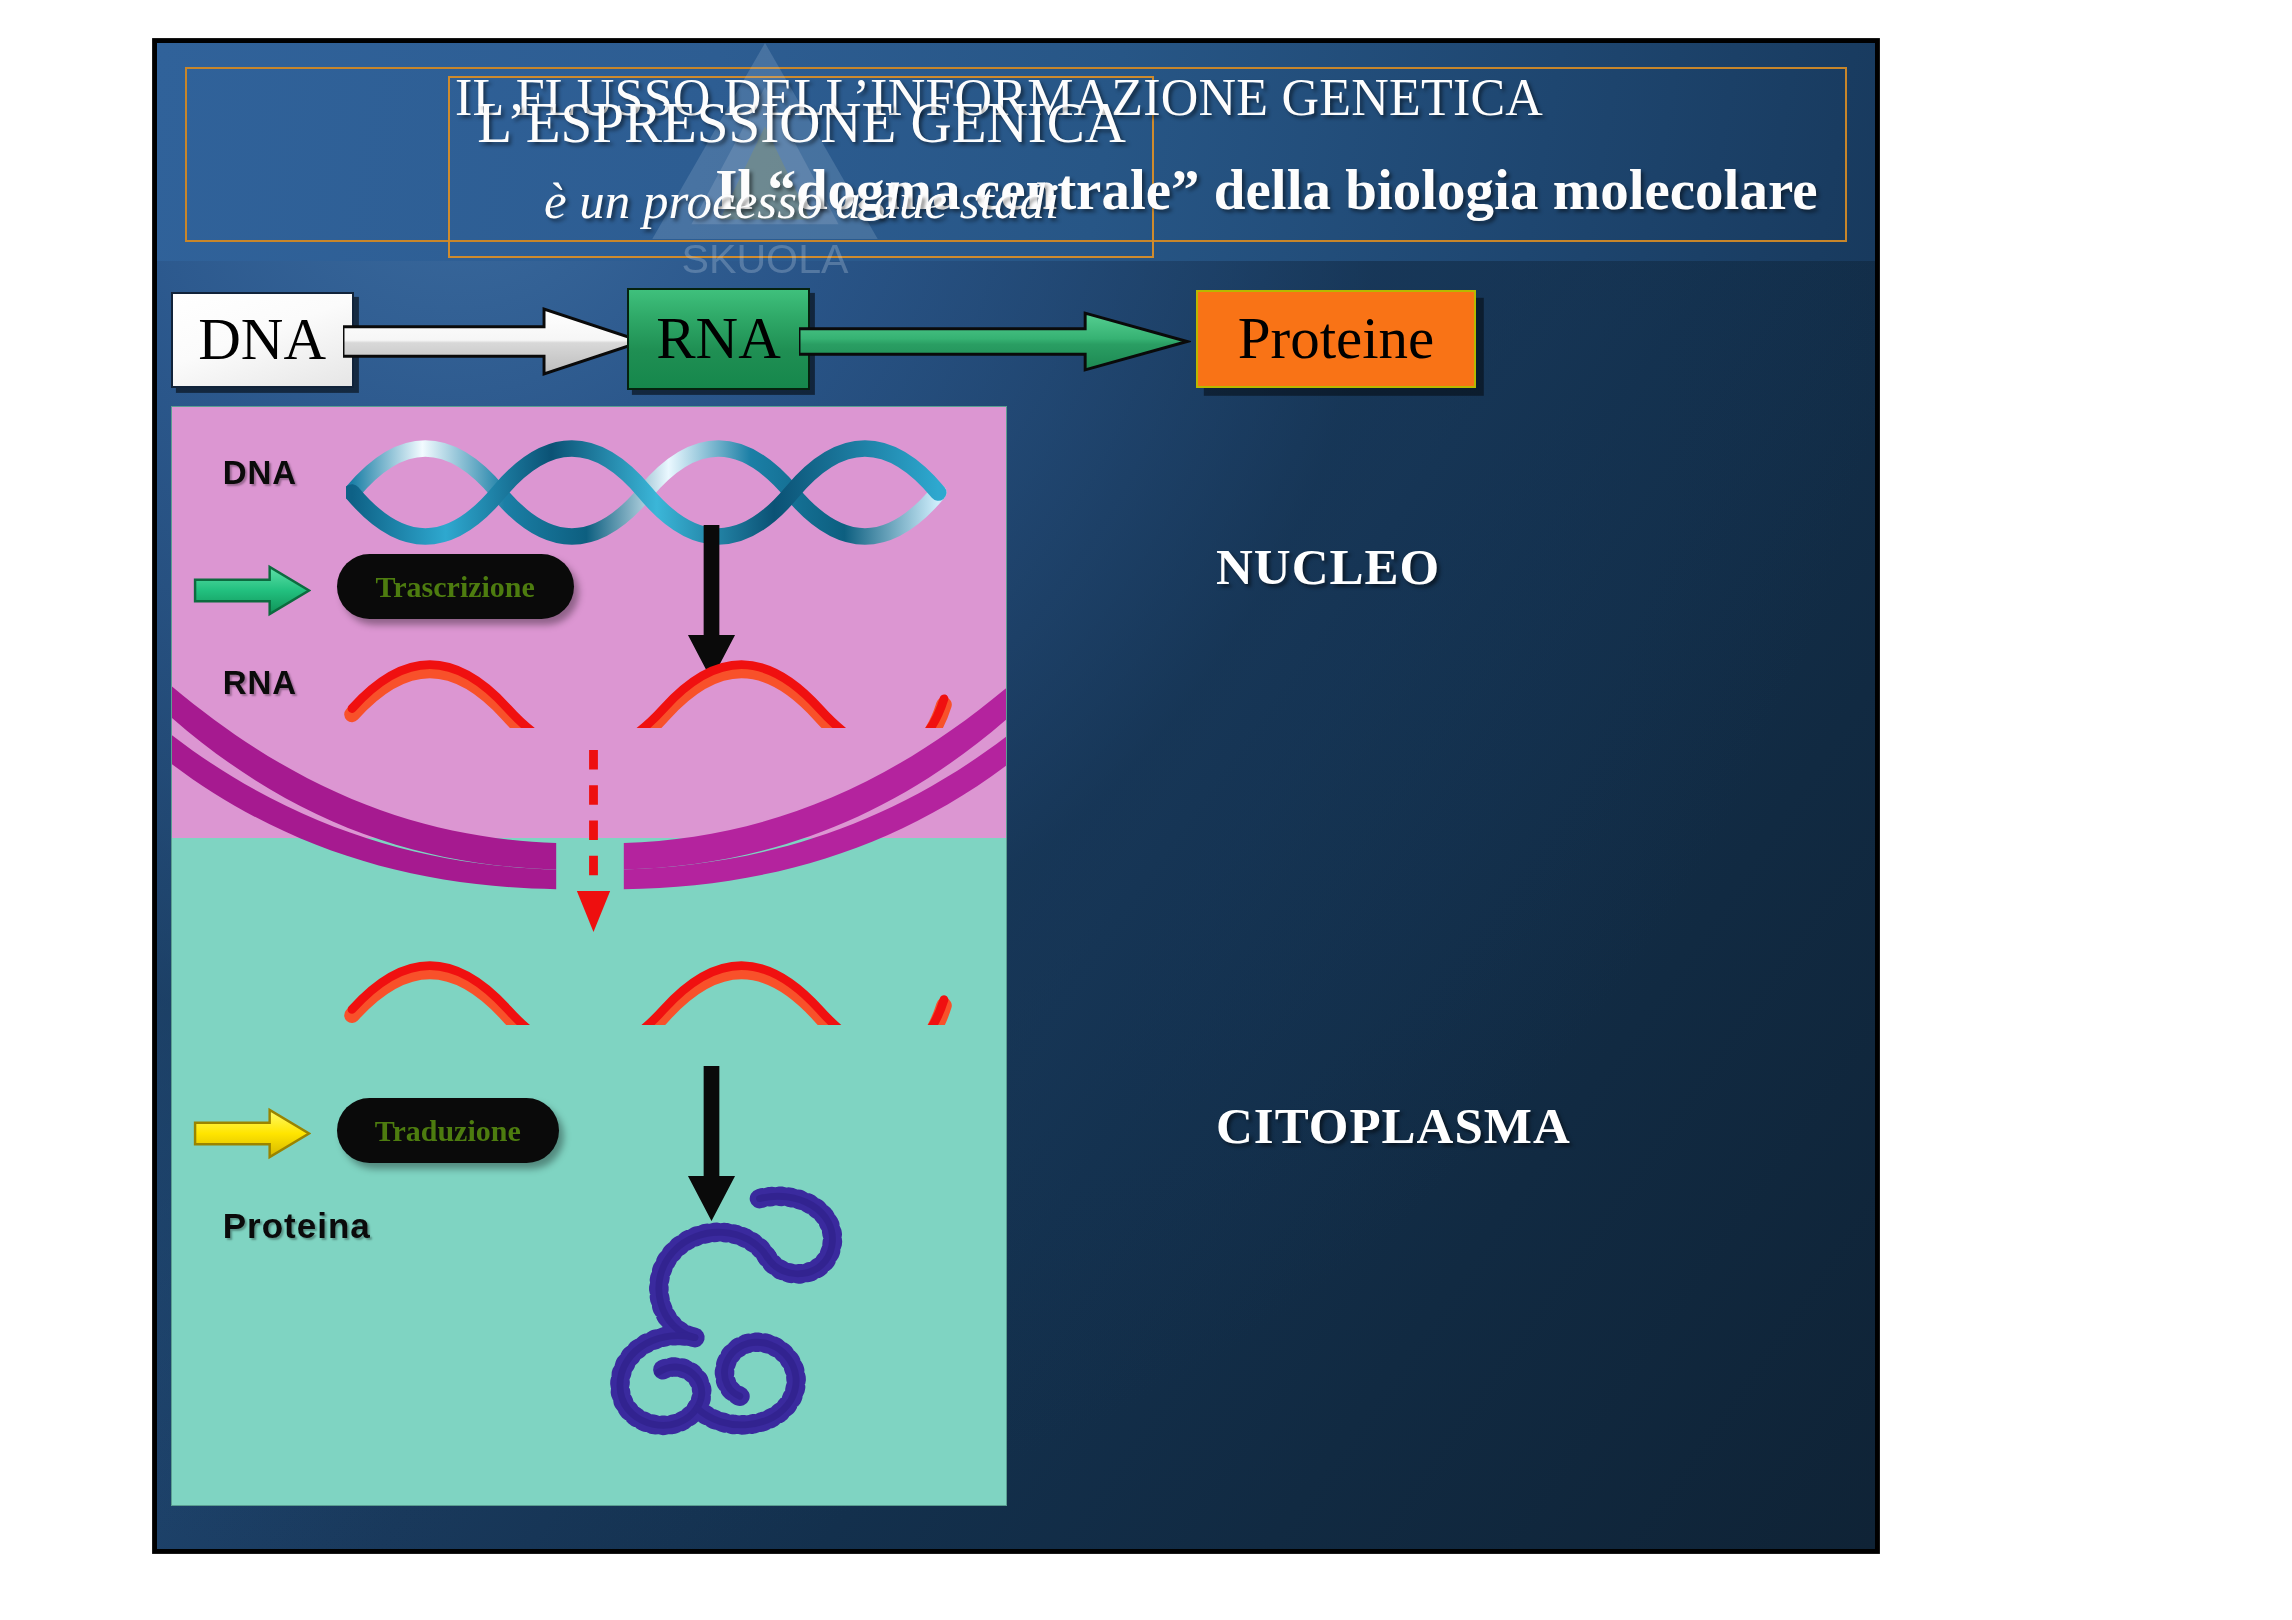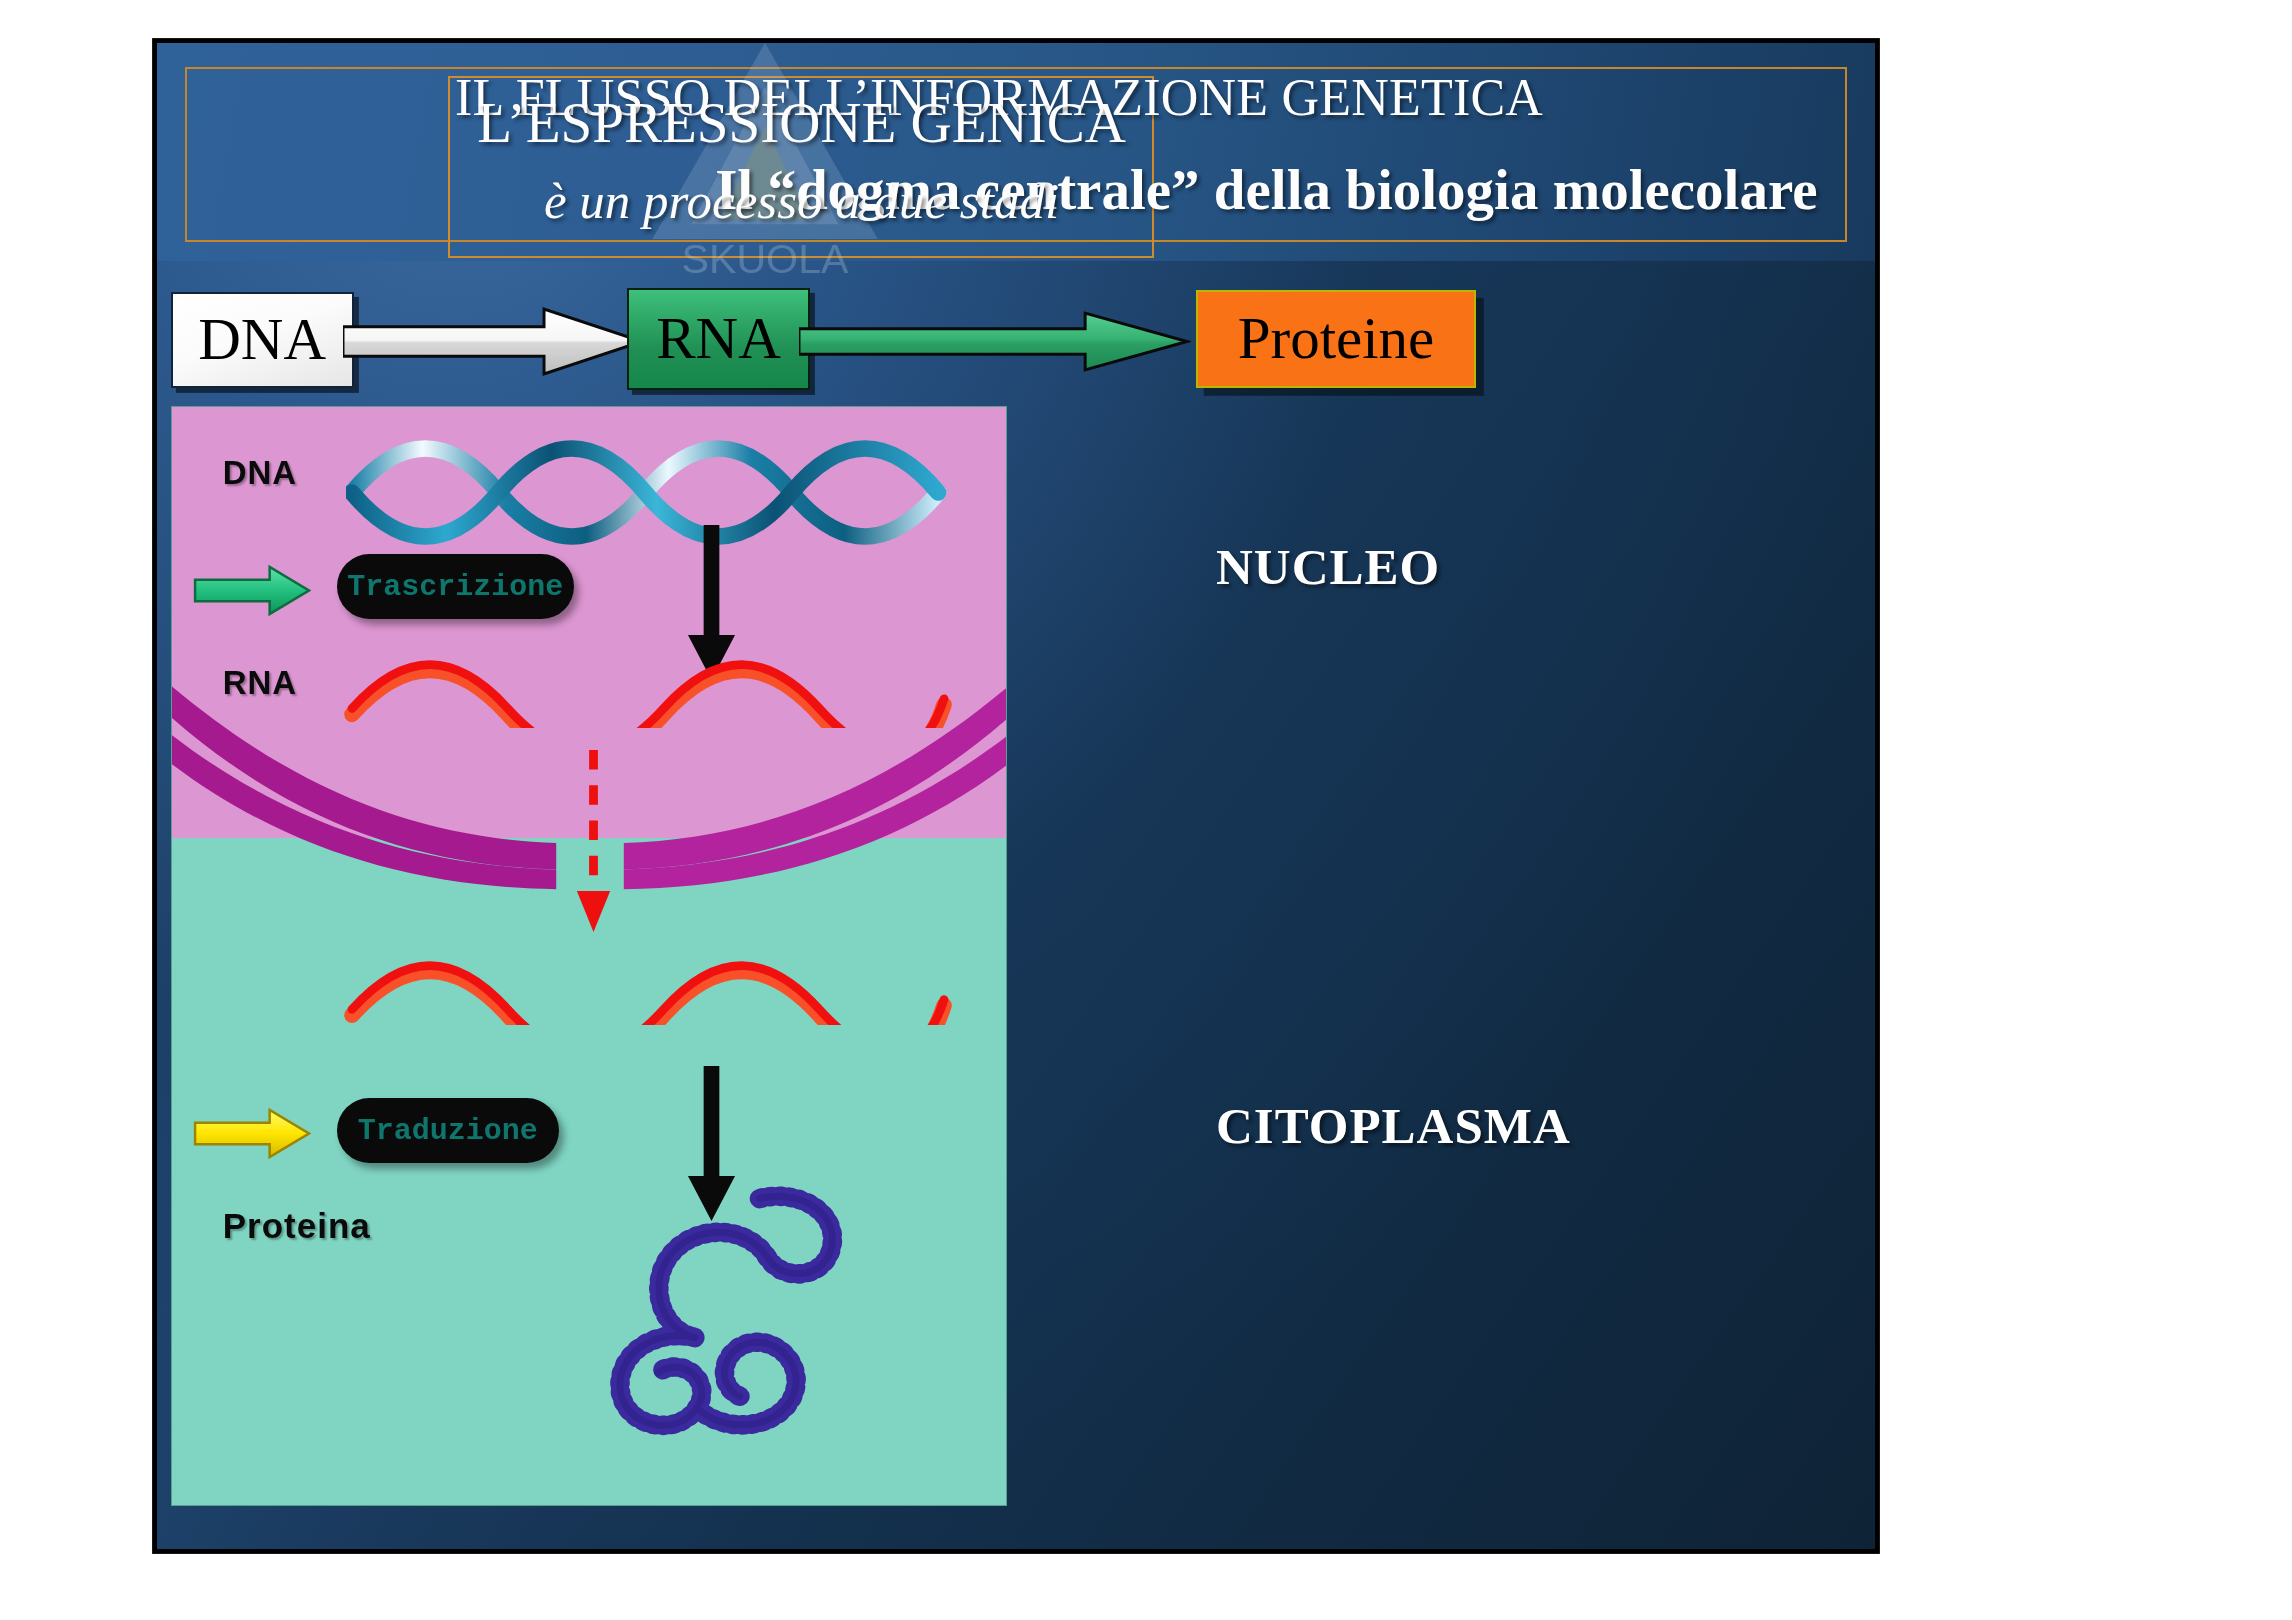--- a/index.html
+++ b/index.html
@@ -130,21 +130,21 @@
     white-space:nowrap;
   }
   #lbl-dna-fig{left:51px;top:47px;font-size:33px;letter-spacing:1px;}
   #lbl-rna-fig{left:51px;top:257px;font-size:33px;letter-spacing:1px;}
   #lbl-proteina-fig{left:51px;top:799px;font-size:35px;letter-spacing:1px;}
 
   .pill{
     position:absolute;
     background:#0a0a0a;border-radius:33px;
     display:flex;align-items:center;justify-content:center;
-    color:#0f766e;font-family:Liberation Mono, monospace;font-weight:bold;
+    color:#4d7c0f;font-family:Liberation Serif, serif;font-weight:bold;
     box-shadow:4.9px 5.9px 7.8px rgba(0,0,0,0.35);
   }
   #pill-trascrizione{left:165px;top:147px;width:237px;height:65px;font-size:30px;}
   #pill-traduzione{left:165px;top:691px;width:222px;height:65px;font-size:30px;}
 
   
   .side-label{
     position:absolute;color:#ffffff;
     font-family:"Liberation Serif",serif;font-weight:bold;
     text-shadow:2.9px 2.9px 3.9px rgba(0,0,0,0.5);

